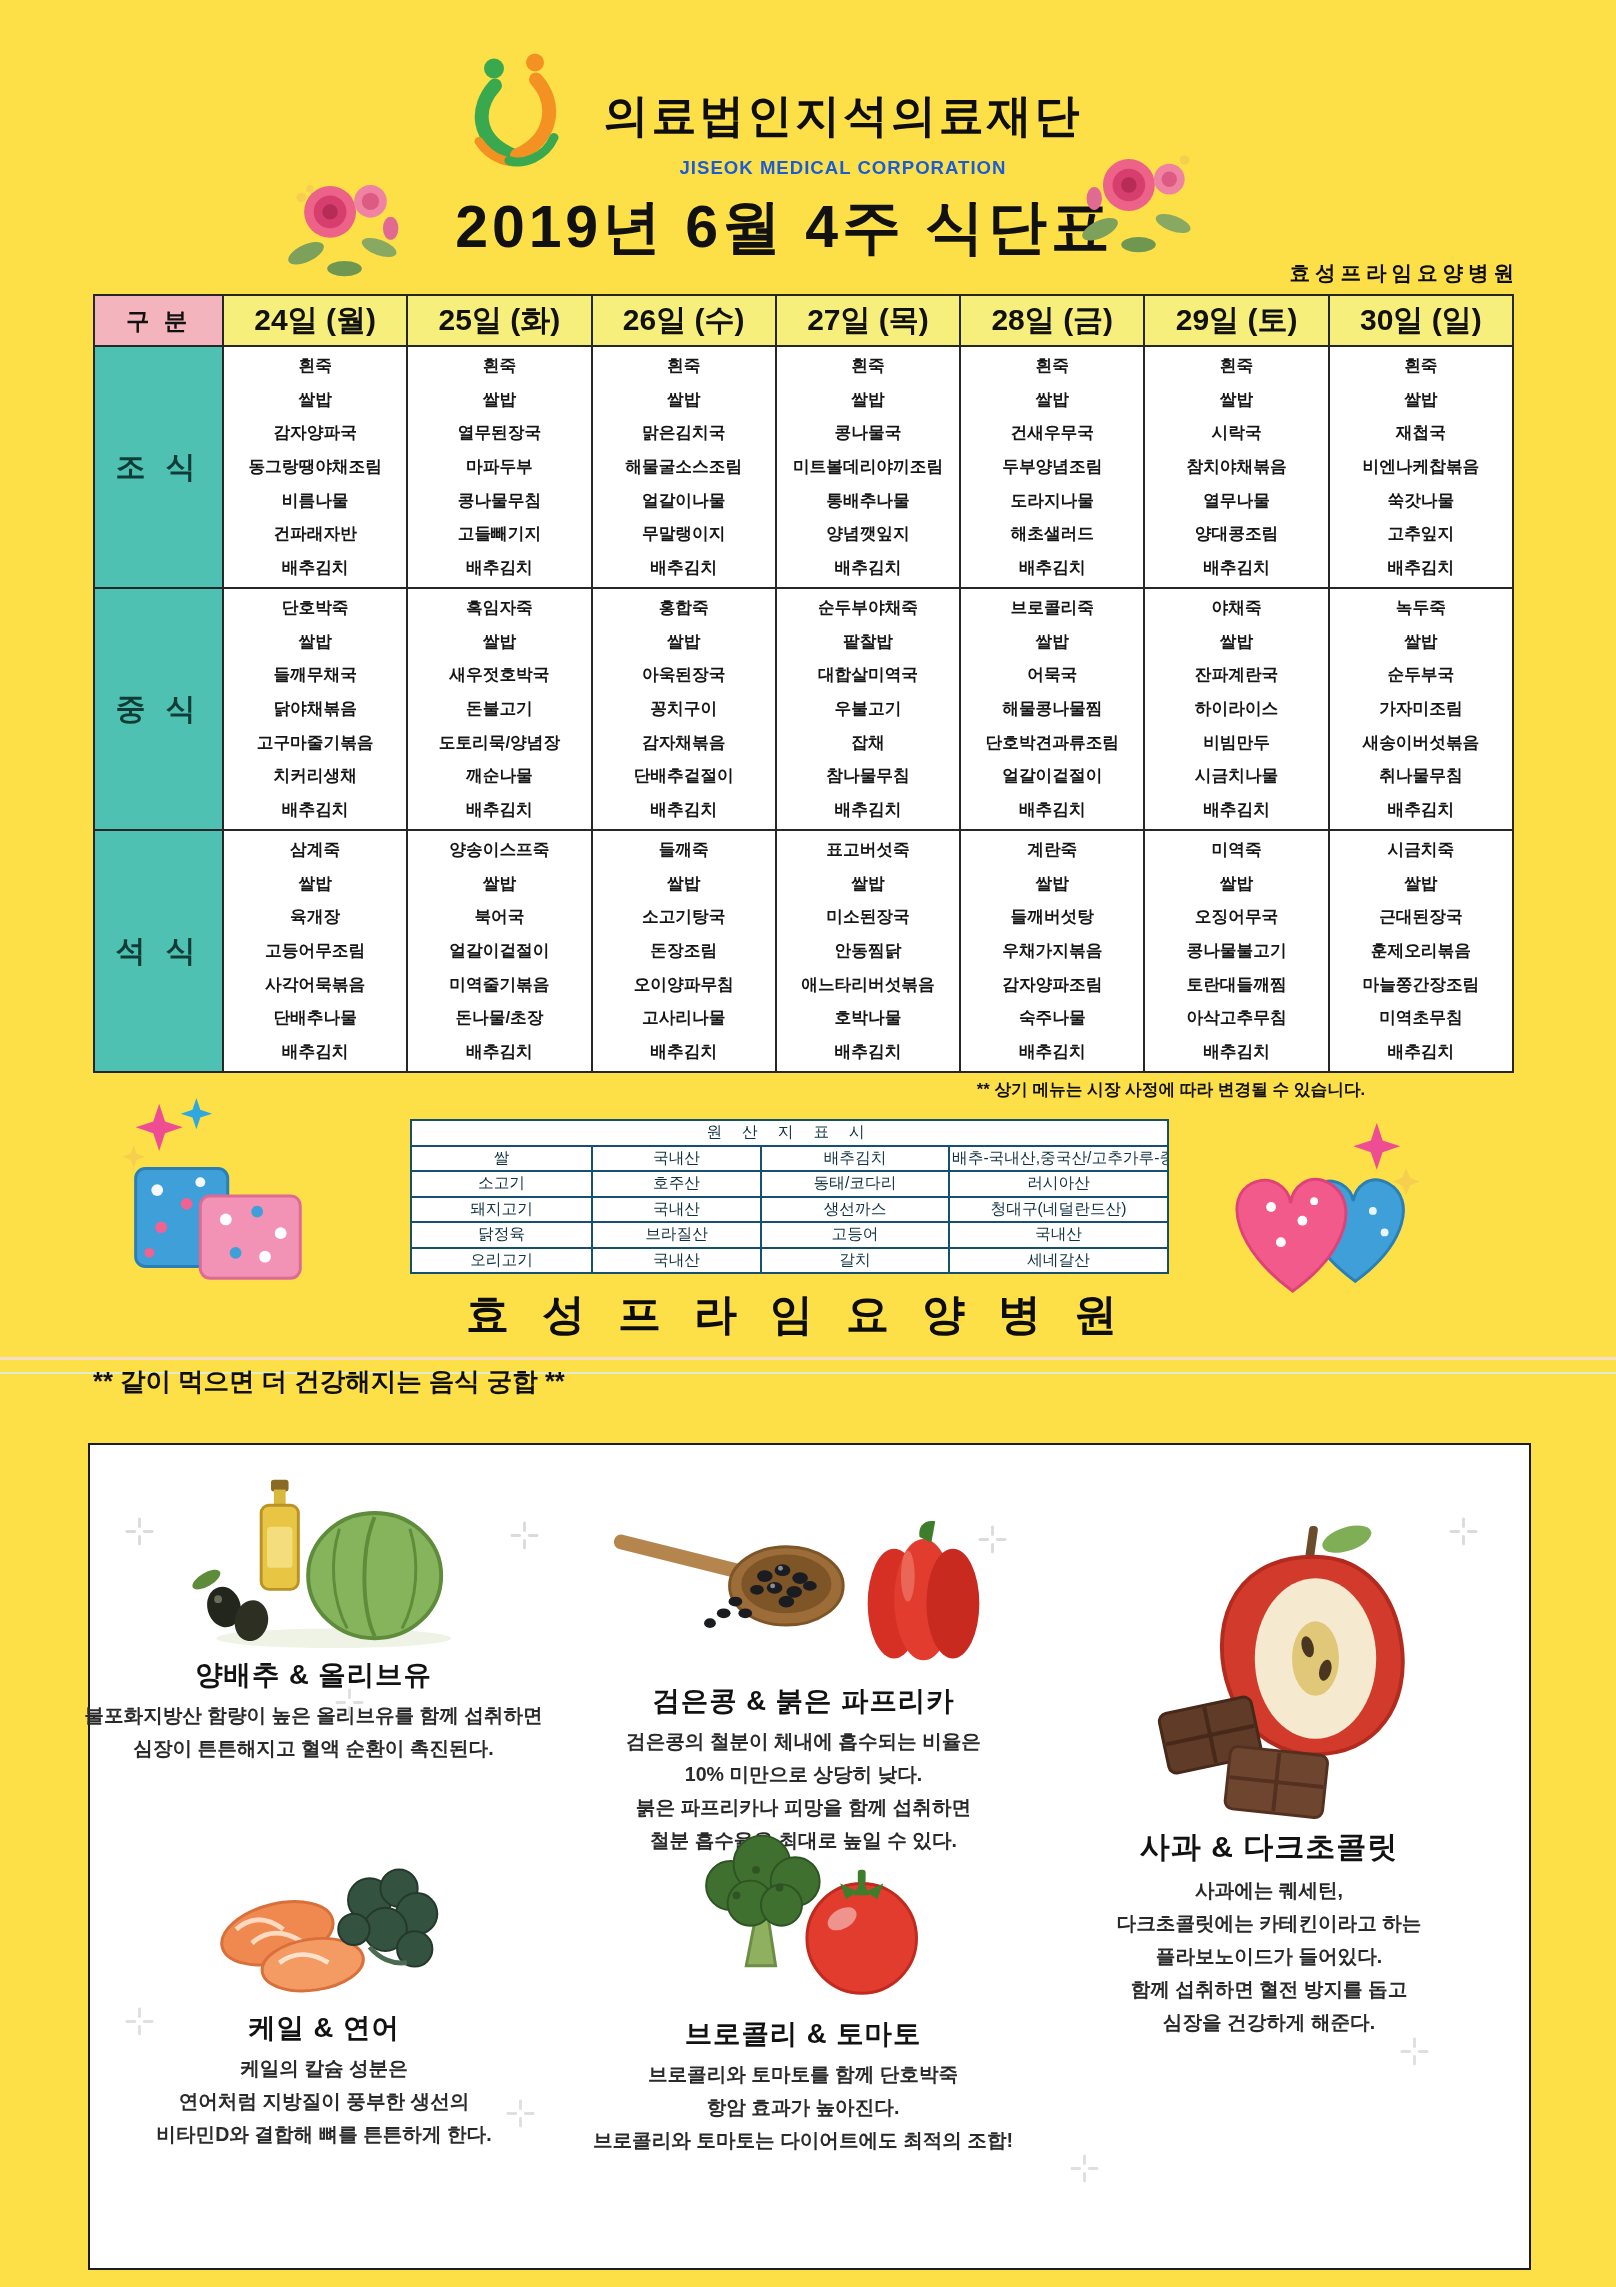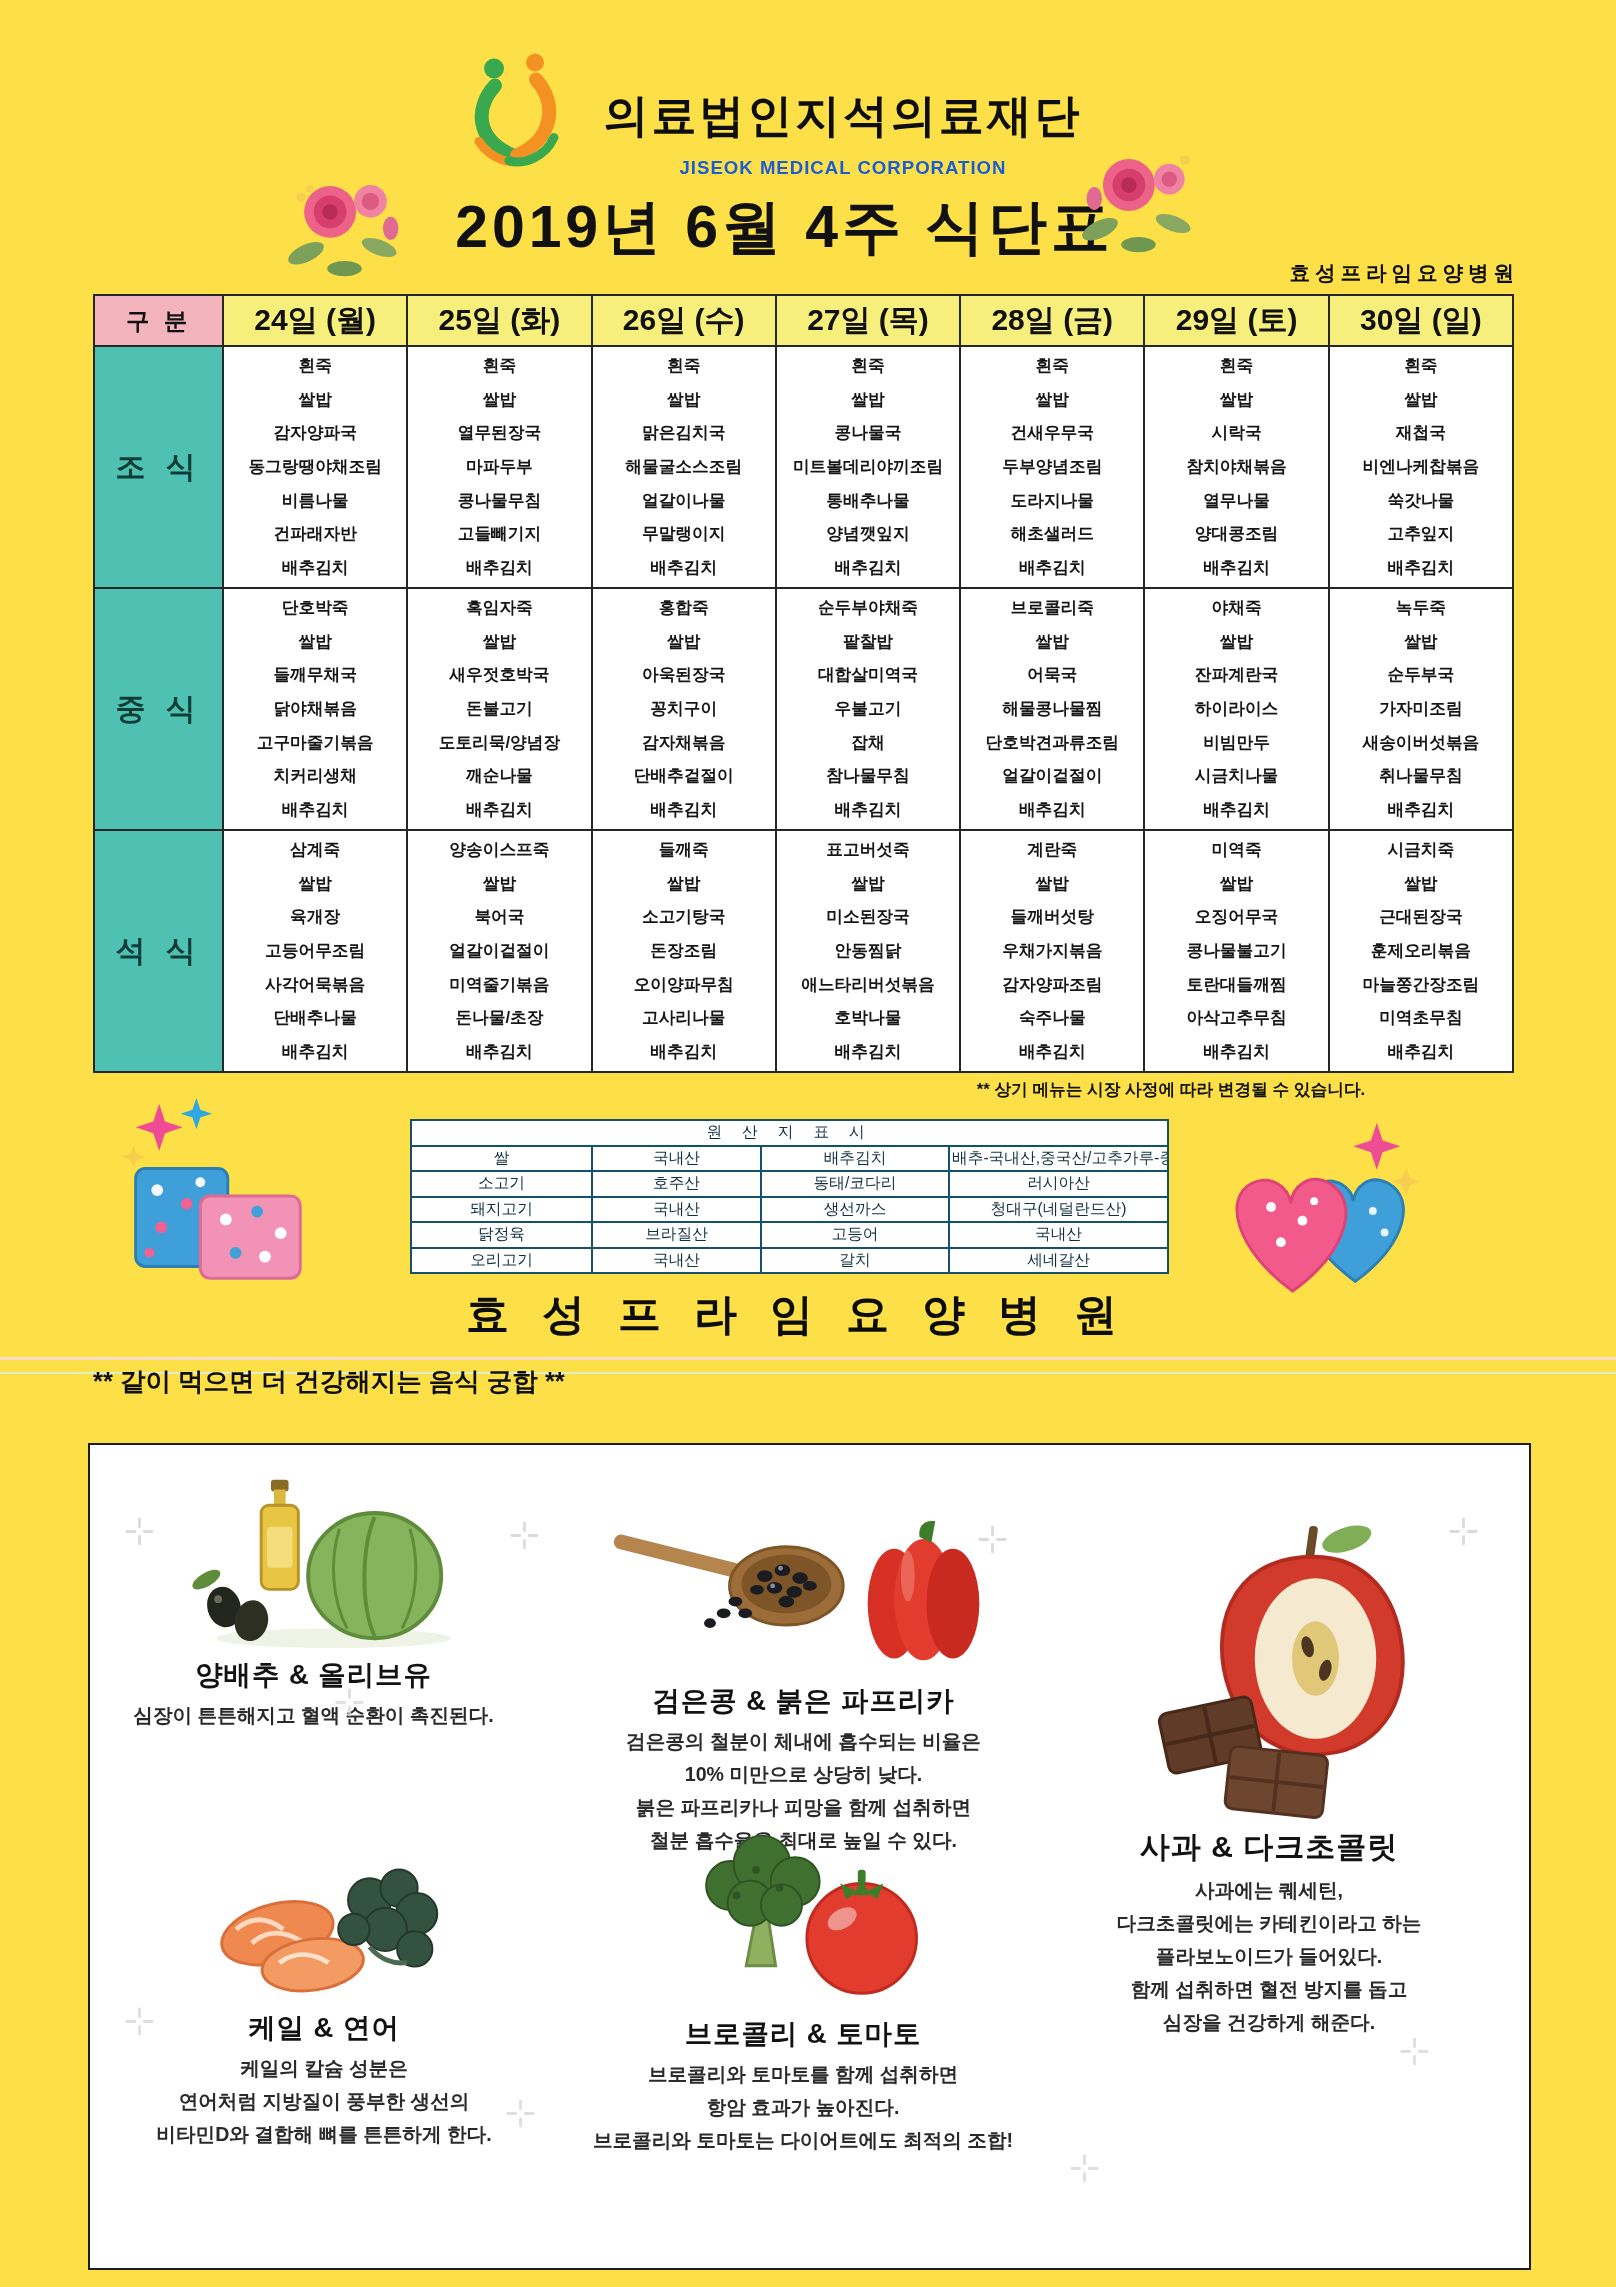--- a/index.html
+++ b/index.html
@@ -458,20 +458,21 @@
       <path d="M212 48 C 198 80 198 140 212 170" stroke="#5e8c3a" stroke-width="4" fill="none"></path>
       <path d="M176 60 C 166 92 168 132 184 162" stroke="#5e8c3a" stroke-width="3" fill="none"></path>
       <path d="M248 60 C 258 92 256 132 240 162" stroke="#5e8c3a" stroke-width="3" fill="none"></path>
       <ellipse cx="58" cy="140" rx="17" ry="21" fill="#23261c" transform="rotate(-15 58 140)"></ellipse>
       <ellipse cx="86" cy="154" rx="17" ry="21" fill="#2c2f22" transform="rotate(12 86 154)"></ellipse>
       <circle cx="52" cy="132" r="4" fill="#6a6d58"></circle>
       <ellipse cx="40" cy="112" rx="16" ry="7" fill="#5e8c3a" transform="rotate(-30 40 112)"></ellipse>
     </svg>
     <div class="card-title">양배추 &amp; 올리브유</div>
     <div class="card-lines">
+        <div class="card-line">불포화지방산 함량이 높은 올리브유를 함께 섭취하면</div>
         <div class="card-line">심장이 튼튼해지고 혈액 순환이 촉진된다.</div>
       </div>
   </div>
 
   <div class="card card-beans">
     <svg class="card-illustration" width="392" height="191" viewBox="0 0 400 195">
       <rect x="8" y="48" width="150" height="15" rx="7" fill="#b5854e" transform="rotate(14 8 48)"></rect>
       <ellipse cx="182" cy="102" rx="58" ry="40" fill="#9c6d38" stroke="#7d5527" stroke-width="3"></ellipse>
       <ellipse cx="182" cy="100" rx="46" ry="30" fill="#7d5527"></ellipse>
       <g fill="#1b1c22">
@@ -579,21 +580,21 @@
       <ellipse cx="180" cy="112" rx="16" ry="10" fill="#ffffff" opacity="0.45" transform="rotate(-30 180 112)"></ellipse>
       <g fill="#3f7d2c">
         <path d="M200 70 L 192 88 L 208 88 Z"></path>
         <path d="M178 76 L 184 92 L 196 84 Z"></path>
         <path d="M222 76 L 216 92 L 204 84 Z"></path>
         <rect x="196" y="62" width="8" height="14" rx="3"></rect>
       </g>
     </svg>
     <div class="card-title">브로콜리 &amp; 토마토</div>
     <div class="card-lines">
-        <div class="card-line">브로콜리와 토마토를 함께 섭취하면</div>
+        <div class="card-line">브로콜리와 토마토를 함께 단호박죽</div>
         <div class="card-line">항암 효과가 높아진다.</div>
         <div class="card-line">브로콜리와 토마토는 다이어트에도 최적의 조합!</div>
       </div>
   </div>
 
   <svg class="sparkle" style="left:125px;top:1517px" viewBox="0 0 30 30">
       <g stroke="#d3d3d3" stroke-width="3" stroke-linecap="round">
         <line x1="15" y1="2" x2="15" y2="10"></line>
         <line x1="15" y1="20" x2="15" y2="28"></line>
         <line x1="2" y1="15" x2="10" y2="15"></line>

